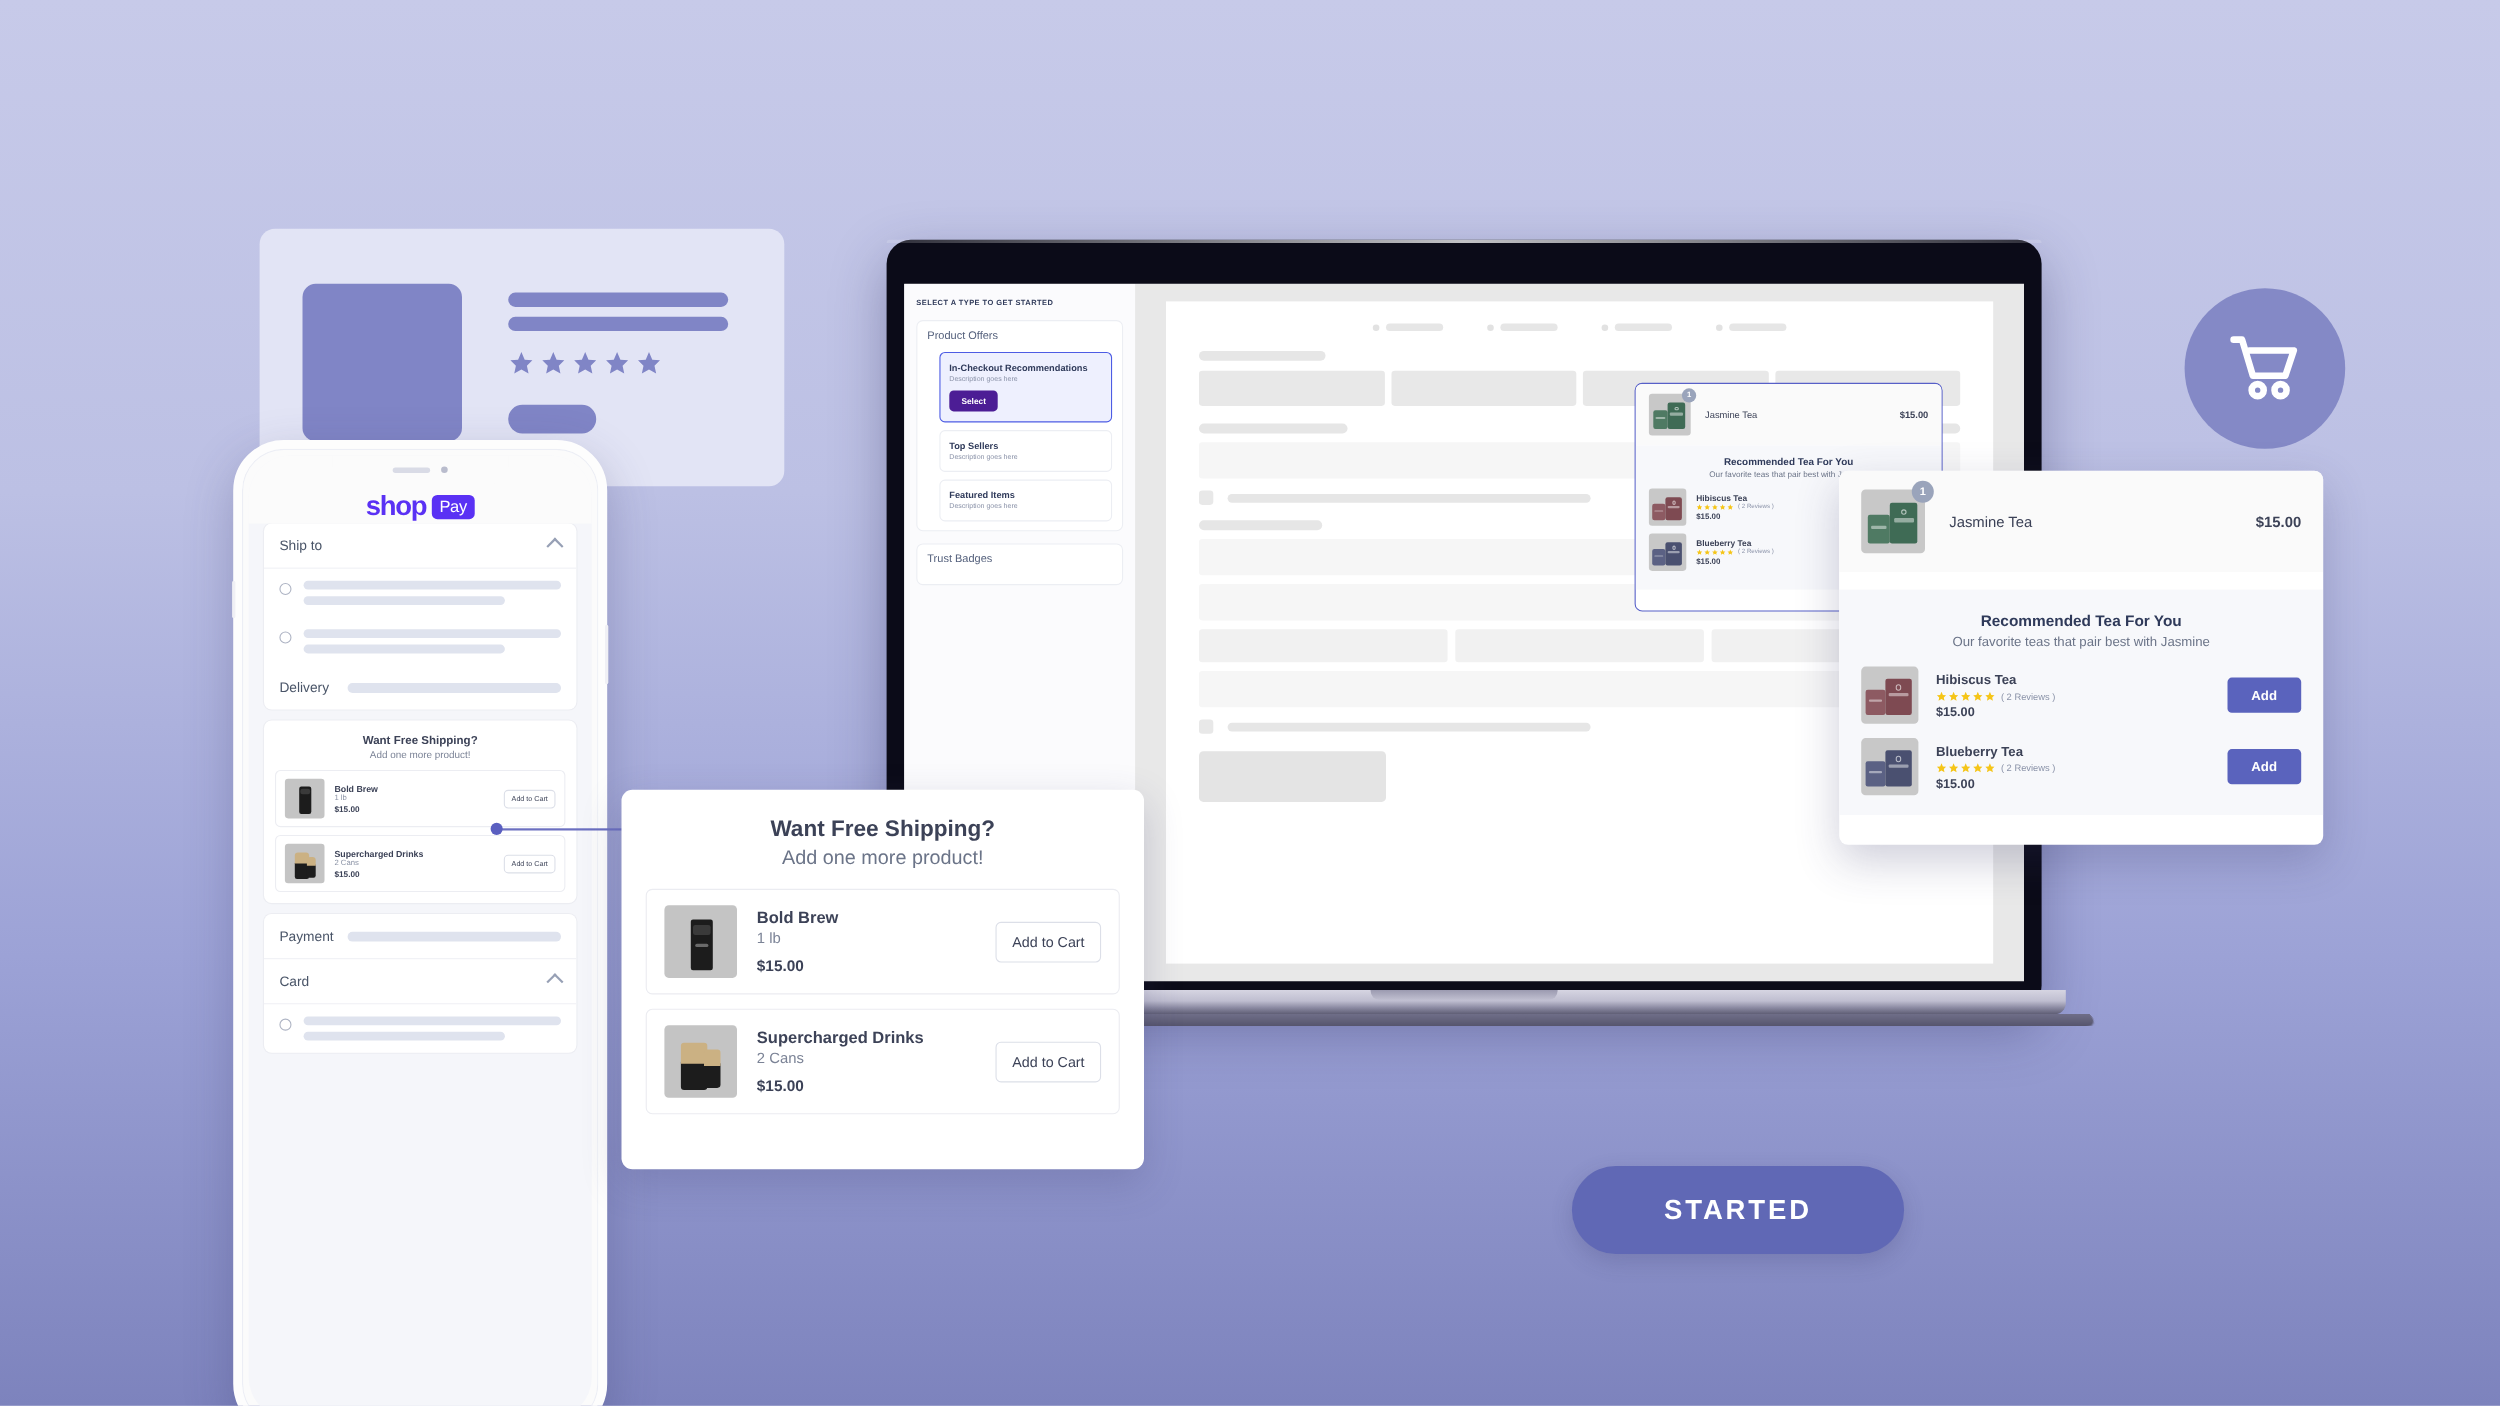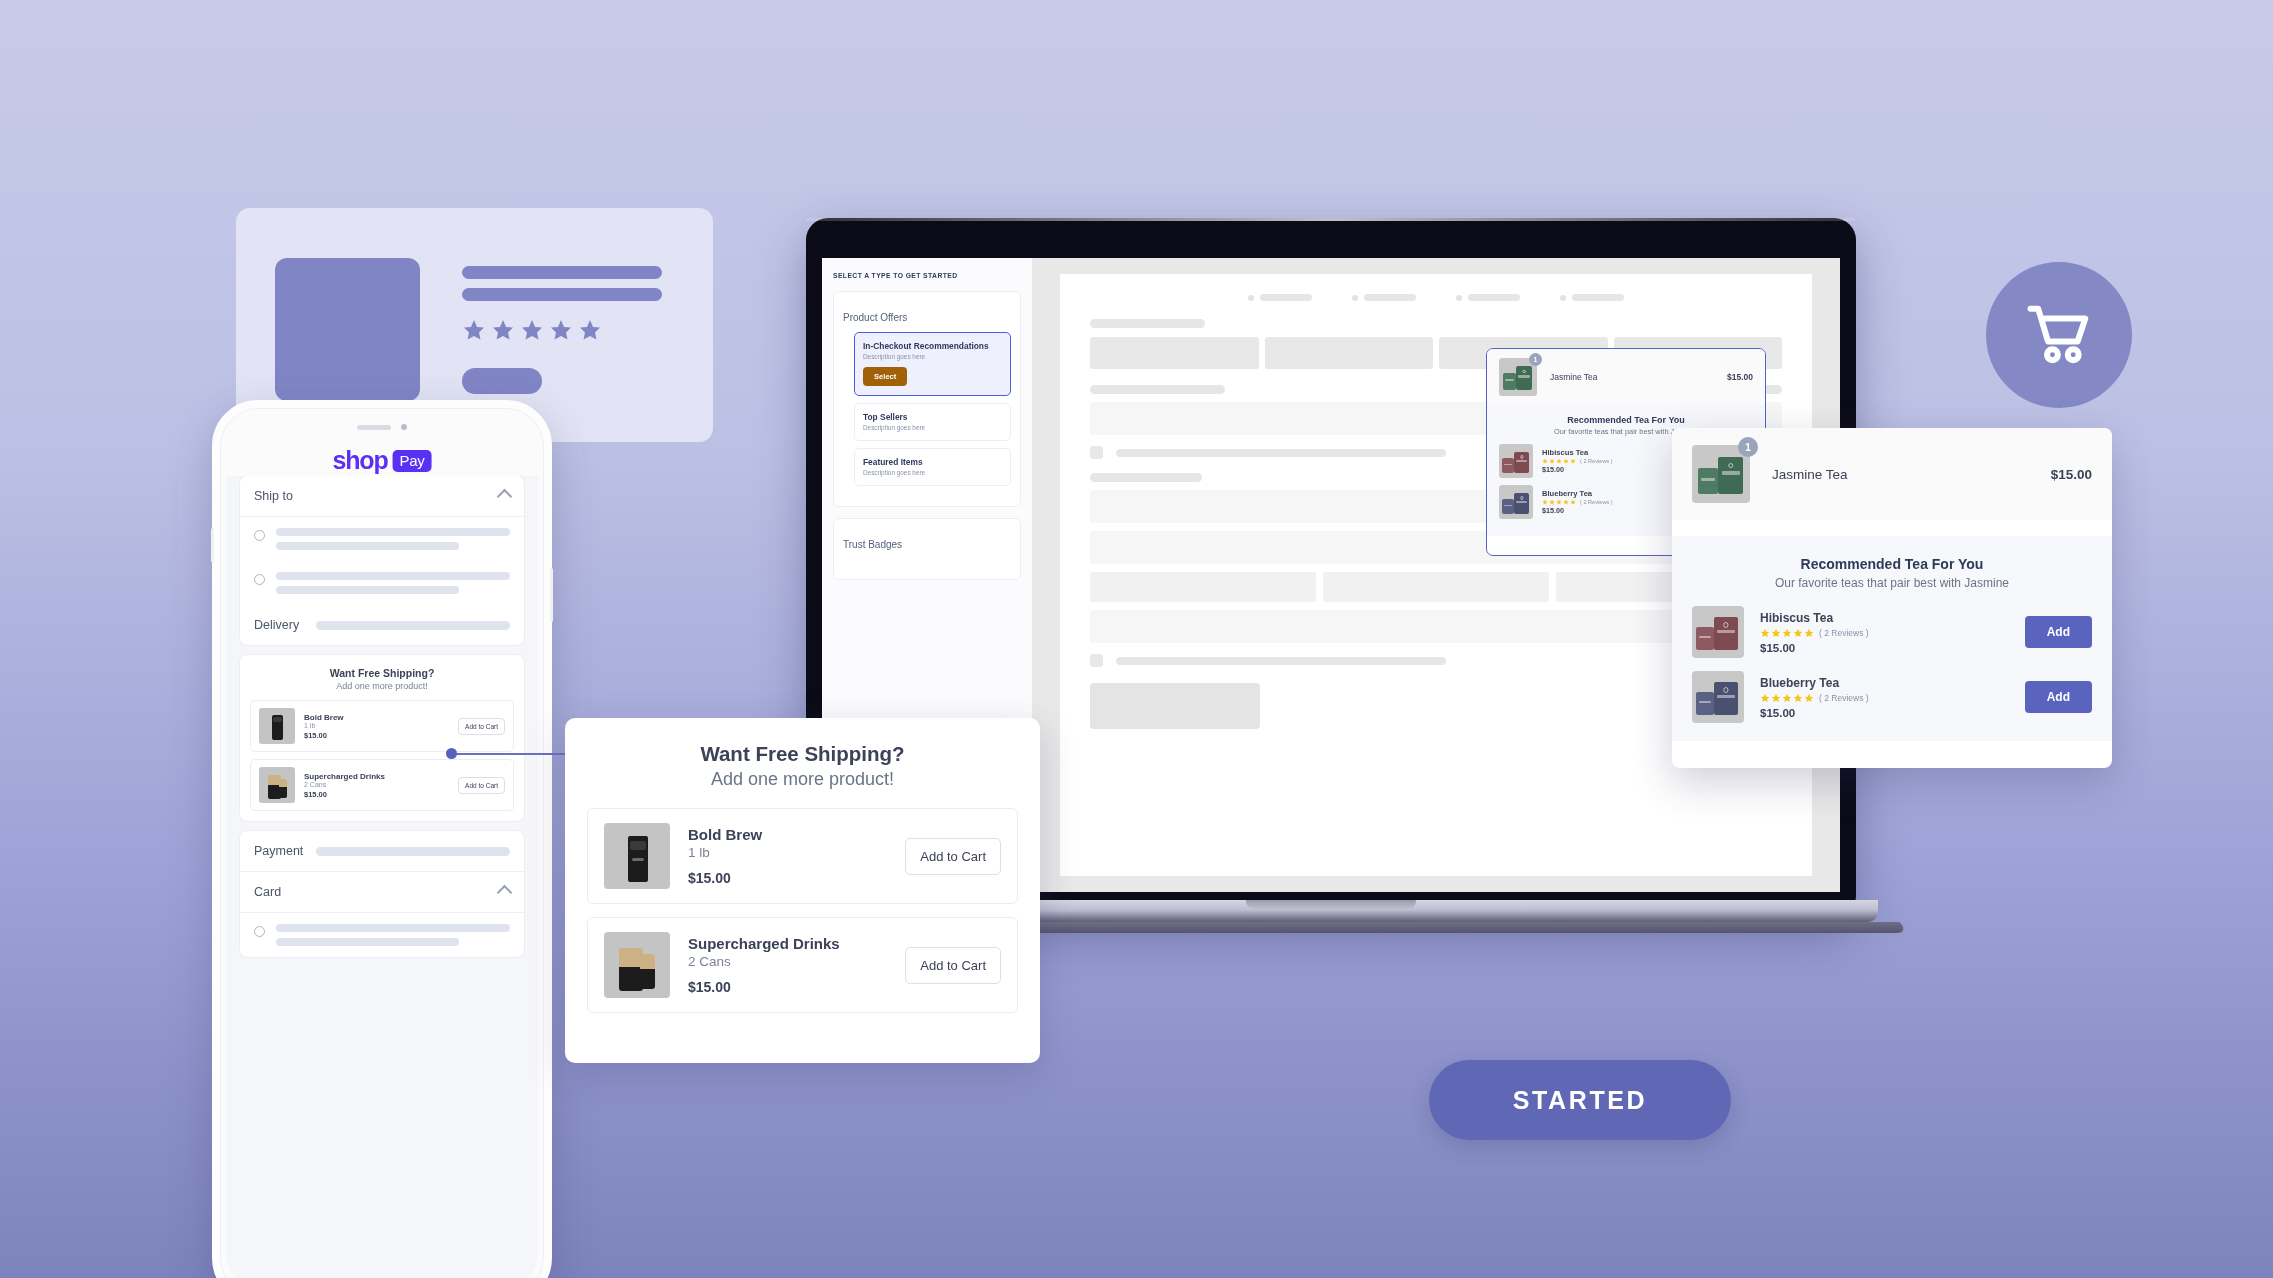--- a/index.html
+++ b/index.html
@@ -167,28 +167,28 @@
     background: linear-gradient(180deg,#6f6e88 0%, #55546c 100%);
     border-radius: 0 0 14px 14px;
     transform: perspective(300px) rotateX(24deg);
     transform-origin: top center;
   }
 
   
   .app { display: flex; height: 100%; }
   .app-side { width: 210px; background: #fbfbfd; padding: 14px 11px; flex: none; }
   .side-title { font-size: 6.8px; font-weight: bold; color: #2f3a5a; letter-spacing: 0.4px; margin-bottom: 12px; }
-  .side-group { background: #fff; border: 1px solid #eceef3; border-radius: 6px; padding: 20px 9px; margin-bottom: 11px; }
+  .side-group { background: #fff; border: 1px solid #eceef3; border-radius: 6px; padding: 8px 9px; margin-bottom: 11px; }
   .group-h { font-size: 10px; color: #54607c; margin-bottom: 9px; }
   .opt { border: 1px solid #eceef3; border-radius: 5px; padding: 8px 8px 9px; margin-bottom: 7px; background: #fff; margin-left: 11px; }
   .opt:last-child { margin-bottom: 0; }
   .opt.sel { border: 1.6px solid #4d5ce4; background: #eef0fe; }
   .opt-t { font-size: 8.4px; font-weight: bold; color: #2f3a5a; }
   .opt-d { font-size: 6.4px; color: #8a92a8; margin-top: 2px; }
-  .select-btn { display: inline-block; margin-top: 7px; background: #a16207; color: #fff;
+  .select-btn { display: inline-block; margin-top: 7px; background: #4c1d95; color: #fff;
                 font-size: 7.6px; font-weight: bold; border-radius: 4px; padding: 5px 11px; }
 
   .app-main { flex: 1; background: #e8e8e8; padding: 16px 28px; position: relative; }
   .sheet { background: #fff; height: 100%; padding: 20px 30px; position: relative; }
   .dotrow { display: flex; gap: 40px; justify-content: center; margin-bottom: 18px; }
   .dotrow .u { display: flex; align-items: center; gap: 6px; }
   .dotrow .d { width: 6px; height: 6px; background: #e2e2e2; border-radius: 50%; }
   .dotrow .b { width: 52px; height: 7px; background: #e6e6e6; border-radius: 4px; }
   .row4 { display: flex; gap: 6px; margin: 9px 0 16px; }
   .row4 > div { flex: 1; height: 32px; background: #e8e8e8; border-radius: 3px; }

